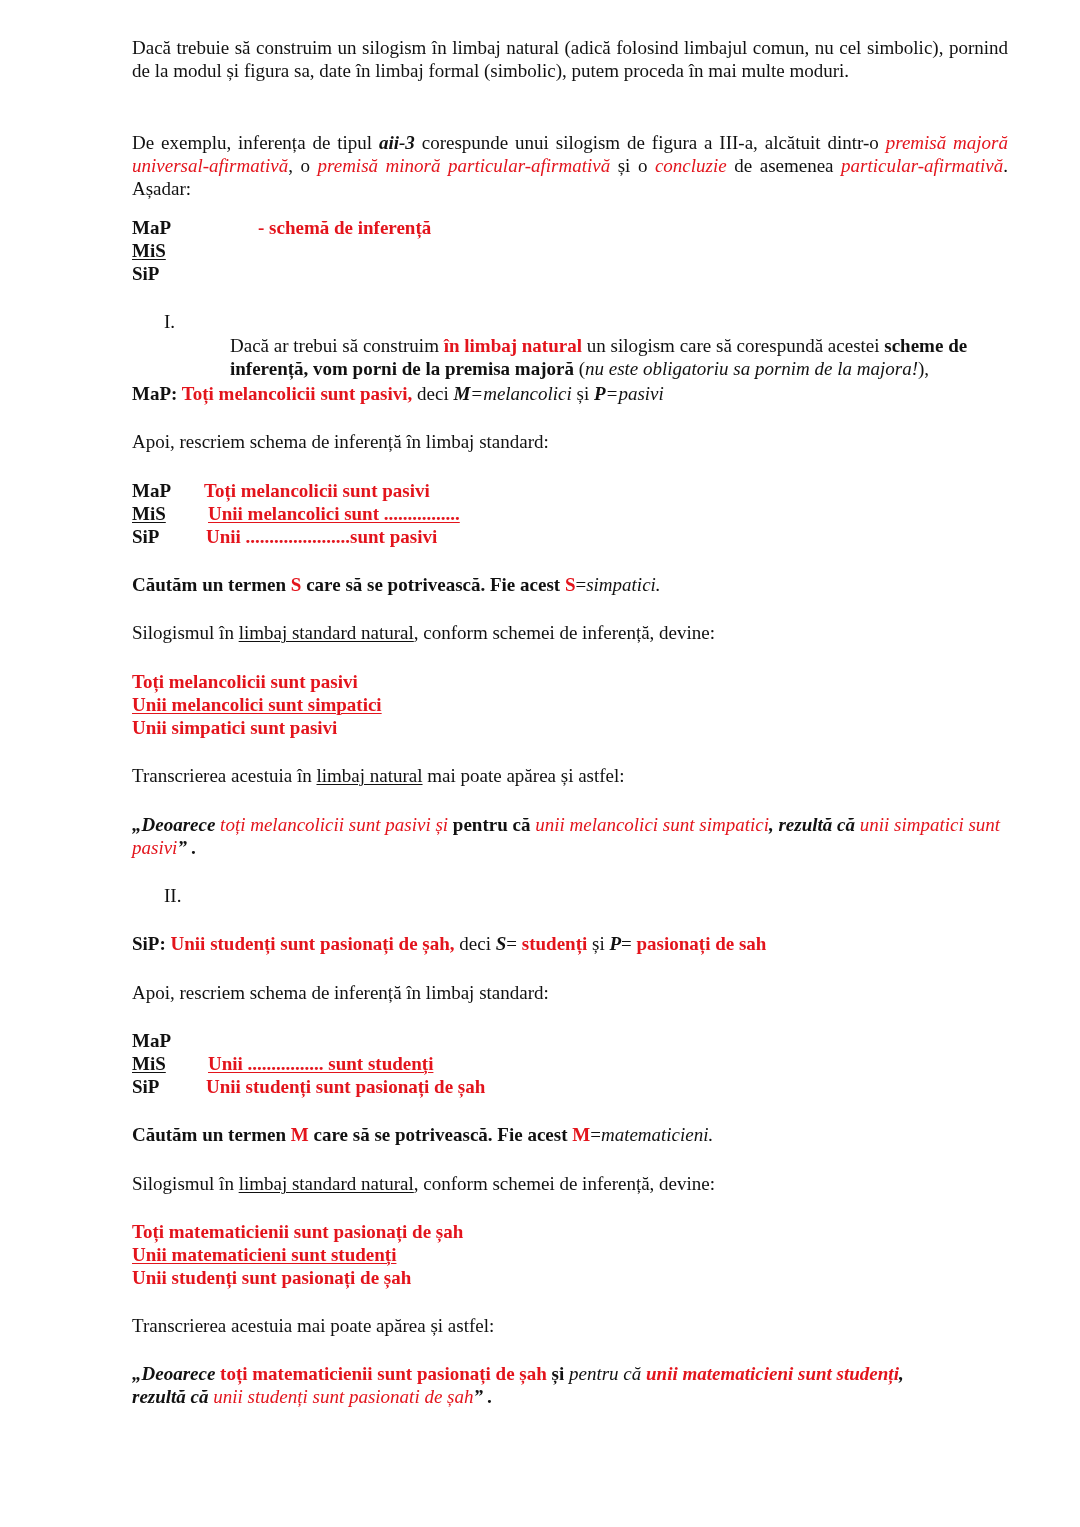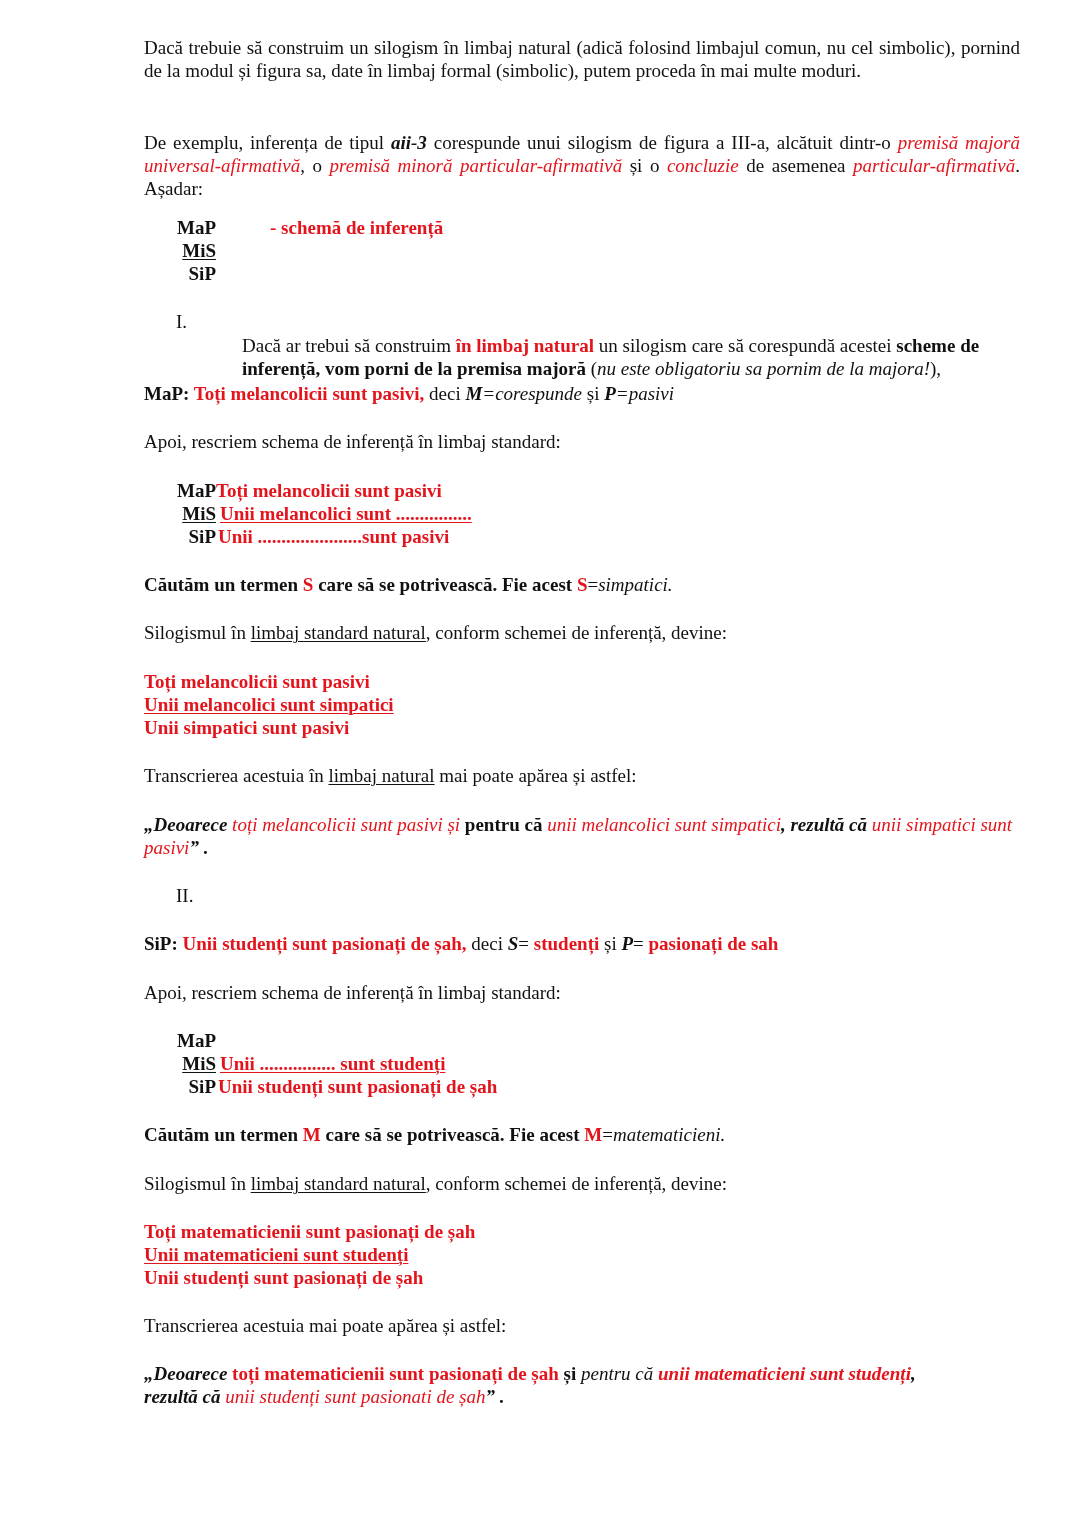--- a/index.html
+++ b/index.html
@@ -8,23 +8,23 @@
     font-family: "Liberation Serif", "DejaVu Serif", serif;
     font-size: 19px; color: #111111;
   }
   .page { position: absolute; left: 128px; top: 36px; width: 876px; }
   p { margin: 0; line-height: 23px; }
   .just { text-align: justify; }
   .red { color: #e3141c; }
   .b { font-weight: bold; }
   .i { font-style: italic; }
   .u { text-decoration: underline; text-decoration-thickness: 1px; text-underline-offset: 2px; font-family: Liberation Serif, serif; }
-  .blk { position: absolute; left: 16px; width: 876px; }
+  .blk { position: absolute; left: 4px; width: 876px; }
   .scheme-row { display: flex; line-height: 23px; font-weight: bold; }
-  .scheme-row .lbl { width: 72px; flex: none; text-align: right; }
+  .scheme-row .lbl { width: 72px; flex: none; }
   .numbered { display: flex; line-height: 23px; }
   .numbered .num { width: 98px; flex: none; padding-left: 32px; box-sizing: border-box; }
   .numbered .txt { flex: 1; margin-top: 24px; }
 </style>
 </head>
 <body>
 
 <div class="page">
 
   <p class="blk just" style="top:0px">Dacă trebuie să construim un silogism în limbaj natural (adică folosind limbajul comun, nu cel simbolic), pornind de la modul și figura sa, date în limbaj formal (simbolic), putem proceda în mai multe moduri.</p>
@@ -42,21 +42,21 @@
     <div class="scheme-row">
         <span class="lbl">SiP</span>
       </div>
   </div>
 
   <div class="blk numbered" style="top:274px">
     <span class="num">I.</span>
     <span class="txt"><span>Dacă ar trebui să construim </span><span class="red b">în limbaj natural</span><span> un silogism care să corespundă acestei </span><span class="b">scheme de inferență, vom porni de la premisa majoră</span><span> (</span><span class="i">nu este obligatoriu sa pornim de la majora!</span><span>),</span></span>
   </div>
 
-  <p class="blk" style="top:346px"><span class="b">MaP: </span><span class="red b">Toți melancolicii sunt pasivi,</span><span> deci </span><span class="b i">M</span><span class="i">=corespunde</span><span> și </span><span class="b i">P</span><span class="i">=pasivi</span></p>
+  <p class="blk" style="top:346px"><span class="b">MaP: </span><span class="red b">Toți melancolicii sunt pasivi,</span><span> deci </span><span class="b i">M</span><span class="i">=melancolici</span><span> și </span><span class="b i">P</span><span class="i">=pasivi</span></p>
 
   <p class="blk" style="top:394px">Apoi, rescriem schema de inferență în limbaj standard:</p>
 
   <div class="blk" style="top:443px">
     <div class="scheme-row">
         <span class="lbl">MaP</span>
         <span class="red">Toți melancolicii sunt pasivi</span>
       </div>
     <div class="scheme-row">
         <span class="lbl"><span class="u">MiS</span></span>

